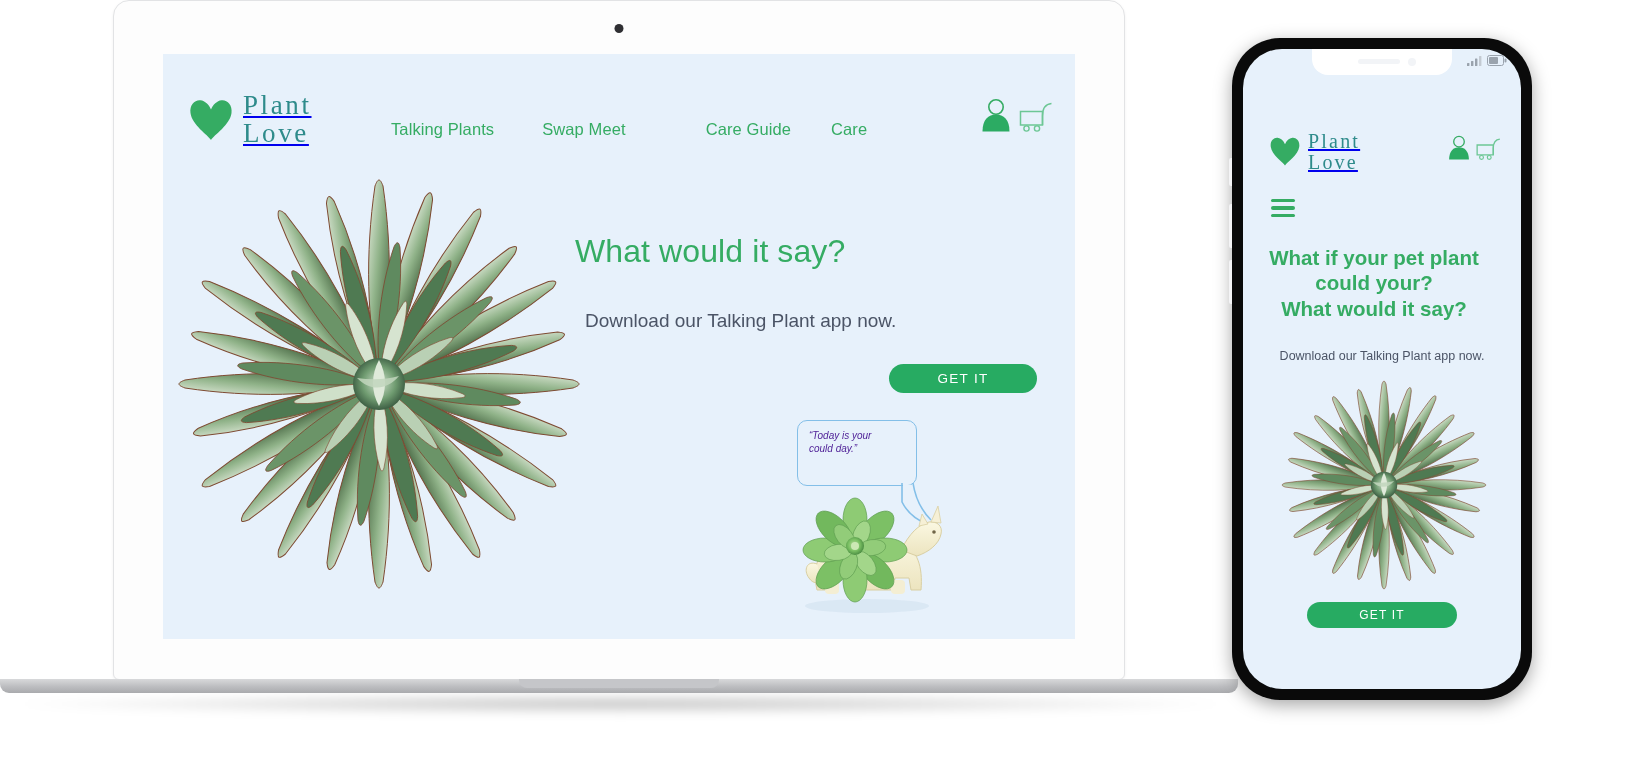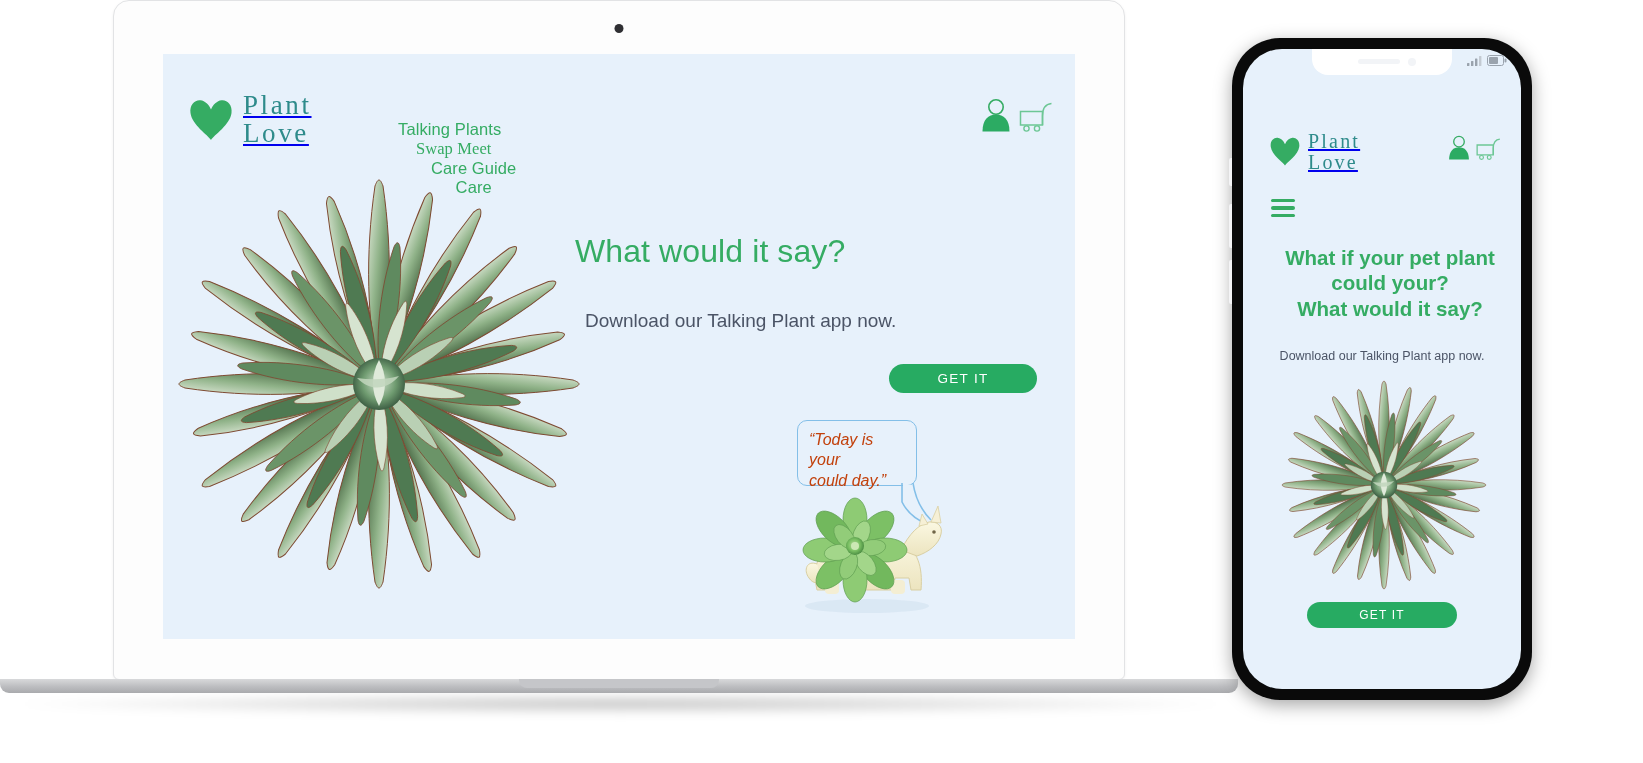--- a/index.html
+++ b/index.html
@@ -110,31 +110,30 @@
     font-size: 27px;
   }
   .brand-words .bw2 { display: block; }
 
   .main-nav {
     position: absolute;
     left: 228px;
     top: 66px;
     display: flex;
     align-items: center;
-    flex-direction: column;
   }
   .nav-link {
     color: #35ac63;
     font-size: 16.5px;
     text-decoration: none;
     white-space: nowrap;
     letter-spacing: .1px;
   }
   .nav-link:nth-child(1){ margin-right: 48px; }
-  .nav-link:nth-child(2){ margin-right: 40px; font-family: Liberation Serif, serif; }
+  .nav-link:nth-child(2){ margin-right: 40px; }
   .nav-link:nth-child(3){ margin-right: 40px; margin-left: 40px; }
 
   .header-actions {
     position: absolute;
     right: 22px;
     top: 44px;
     display: flex;
     align-items: flex-end;
     gap: 8px;
   }
@@ -193,23 +192,23 @@
     left: 634px;
     top: 366px;
     width: 120px;
     height: 66px;
     border: 1.6px solid #83bfe8;
     border-radius: 10px;
     background: transparent;
     padding: 9px 11px;
   }
   .bubble-text {
-    color: #c2410c;
+    color: #4c1d95;
     font-style: italic;
-    font-size: 16px;
+    font-size: 10px;
     line-height: 1.28;
   }
   #bubble-tail {
     position: absolute;
     left: 738px;
     top: 428px;
     width: 40px;
     height: 44px;
   }
   #figurine {
@@ -338,21 +337,21 @@
     cursor: pointer;
   }
   #m-hamburger span {
     display: block;
     height: 3.4px;
     border-radius: 2px;
     background: #35ac63;
   }
   .m-headline {
     position: absolute;
-    left: 24px;
+    left: 8px;
     top: 196px;
     width: 246px;
     text-align: center;
     color: #35ac63;
     font-size: 20.5px;
     line-height: 1.24;
   }
   .m-sub {
     position: absolute;
     left: 16px;

